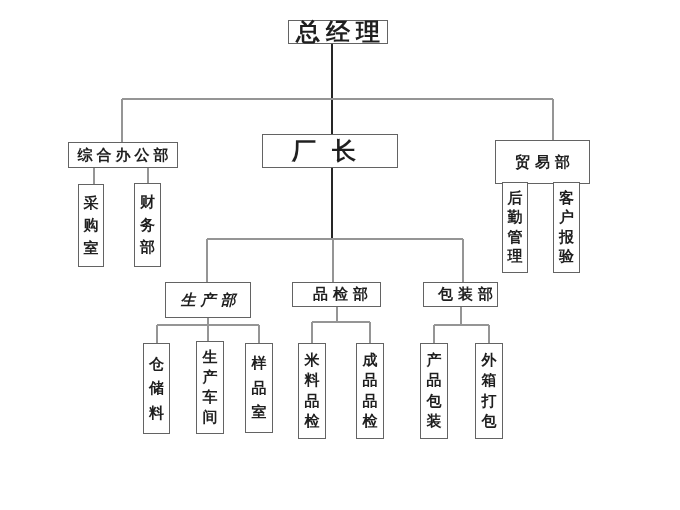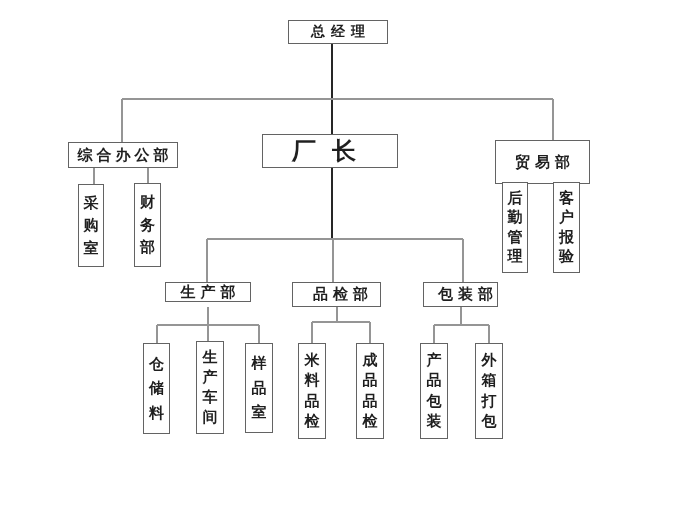--- a/index.html
+++ b/index.html
@@ -56,21 +56,21 @@
     <div class="seg thin" style="left: 156.25px; top: 325px; width: 1.5px; height: 18px;"></div>
     <div class="seg thin" style="left: 258.25px; top: 325px; width: 1.5px; height: 18px;"></div>
     <div class="seg thin" style="left: 336.25px; top: 307px; width: 1.5px; height: 15px;"></div>
     <div class="seg thin" style="left: 312px; top: 321.25px; width: 58px; height: 1.5px;"></div>
     <div class="seg thin" style="left: 311.25px; top: 322px; width: 1.5px; height: 21px;"></div>
     <div class="seg thin" style="left: 369.25px; top: 322px; width: 1.5px; height: 21px;"></div>
     <div class="seg thin" style="left: 460.25px; top: 307px; width: 1.5px; height: 18px;"></div>
     <div class="seg thin" style="left: 434px; top: 324.25px; width: 55px; height: 1.5px;"></div>
     <div class="seg thin" style="left: 433.25px; top: 325px; width: 1.5px; height: 18px;"></div>
     <div class="seg thin" style="left: 488.25px; top: 325px; width: 1.5px; height: 18px;"></div>
-    <div class="node hnode" style="left: 288px; top: 20px; width: 100px; height: 24px; font-size: 14px; font-weight: 700; letter-spacing: 6px; padding-left: 6px;">总经理</div>
+    <div class="node hnode" style="left: 288px; top: 20px; width: 100px; height: 24px; font-size: 24px; font-weight: 700; letter-spacing: 6px; padding-left: 6px;">总经理</div>
     <div class="node hnode" style="left: 68px; top: 142px; width: 110px; height: 26px; font-size: 15px; letter-spacing: 4px; padding-left: 4px;">综合办公部</div>
     <div class="node hnode" style="left: 262px; top: 134px; width: 136px; height: 34px; font-size: 24px; font-weight: 700; letter-spacing: 16px; padding-left: 4px;">厂长</div>
     <div class="node hnode" style="left: 495px; top: 140px; width: 95px; height: 44px; font-size: 15px; letter-spacing: 5px; padding-left: 5px;">贸易部</div>
     <div class="node vnode" style="left: 78px; top: 184px; width: 26px; height: 83px; font-size: 15px;">
       <span>采</span>
       <span>购</span>
       <span>室</span>
     </div>
     <div class="node vnode" style="left: 134px; top: 183px; width: 27px; height: 84px; font-size: 15px;">
       <span>财</span>
@@ -82,21 +82,21 @@
       <span>勤</span>
       <span>管</span>
       <span>理</span>
     </div>
     <div class="node vnode" style="left: 553px; top: 182px; width: 27px; height: 91px; font-size: 15px;">
       <span>客</span>
       <span>户</span>
       <span>报</span>
       <span>验</span>
     </div>
-    <div class="node hnode" style="left: 165px; top: 282px; width: 86px; height: 20px; font-size: 15px; letter-spacing: 5px; padding-left: 5px;">生产部</div>
+    <div class="node hnode" style="left: 165px; top: 282px; width: 86px; height: 36px; font-size: 15px; letter-spacing: 5px; padding-left: 5px; font-style: italic;">生产部</div>
     <div class="node hnode" style="left: 292px; top: 282px; width: 89px; height: 25px; font-size: 15px; letter-spacing: 5px; padding-left: 13px;">品检部</div>
     <div class="node hnode" style="left: 423px; top: 282px; width: 75px; height: 25px; font-size: 15px; letter-spacing: 5px; padding-left: 15px;">包装部</div>
     <div class="node vnode" style="left: 143px; top: 343px; width: 27px; height: 91px; font-size: 15px;">
       <span>仓</span>
       <span>储</span>
       <span>料</span>
     </div>
     <div class="node vnode" style="left: 196px; top: 341px; width: 28px; height: 93px; font-size: 15px;">
       <span>生</span>
       <span>产</span>

